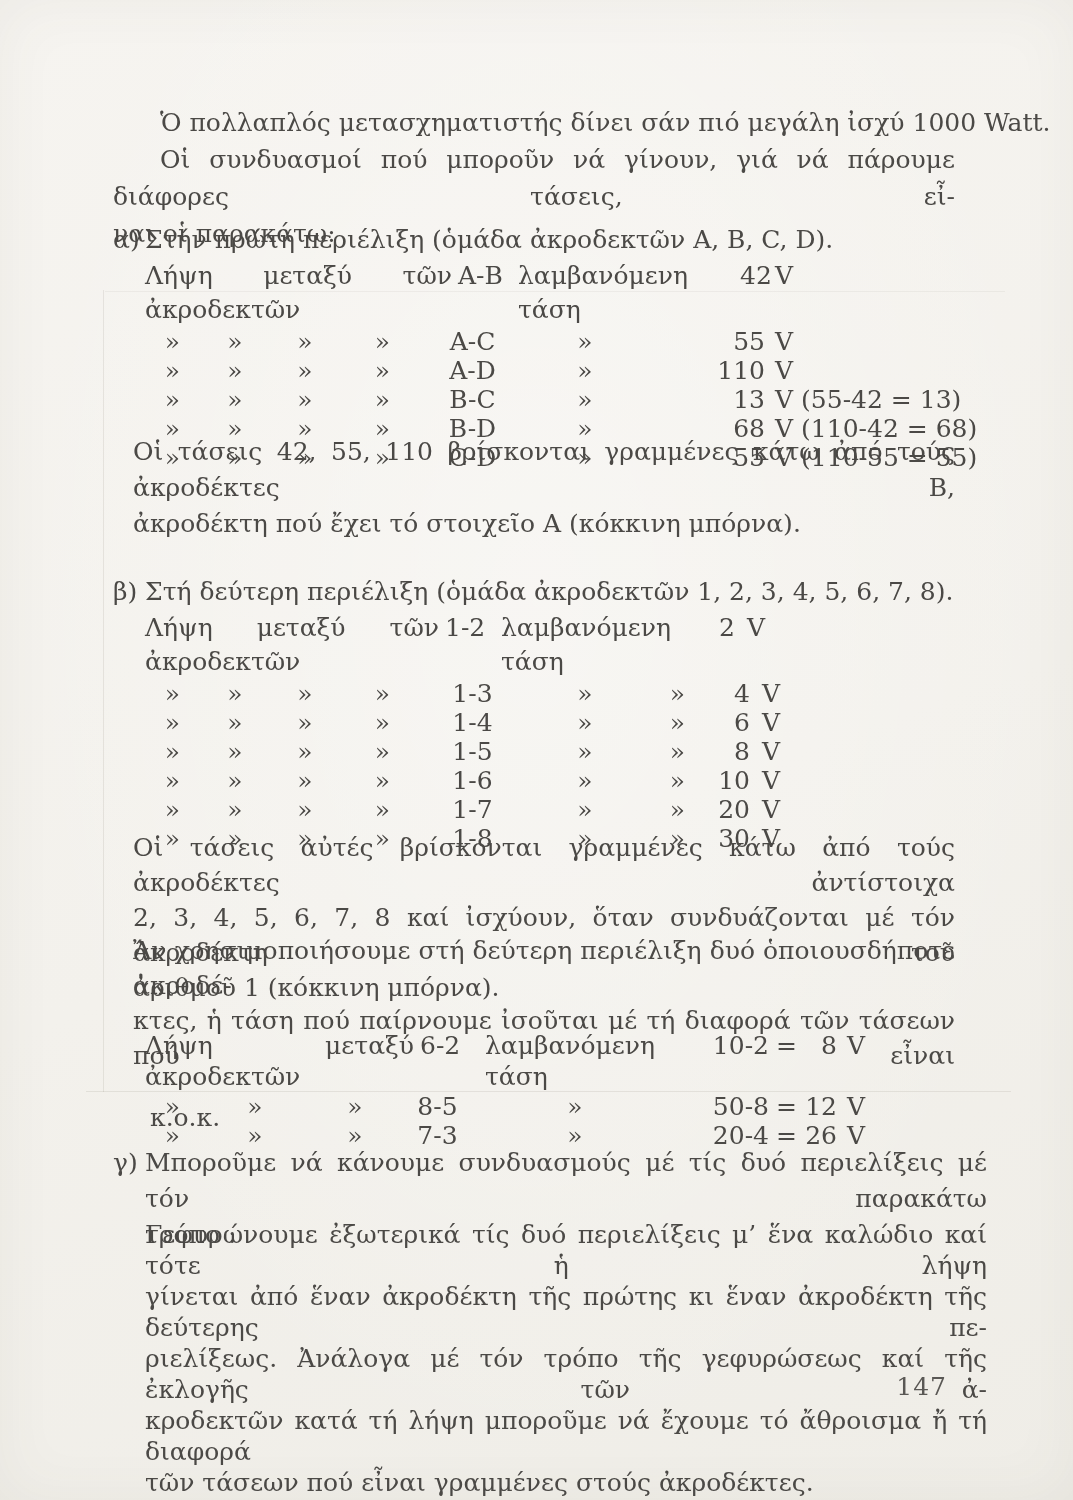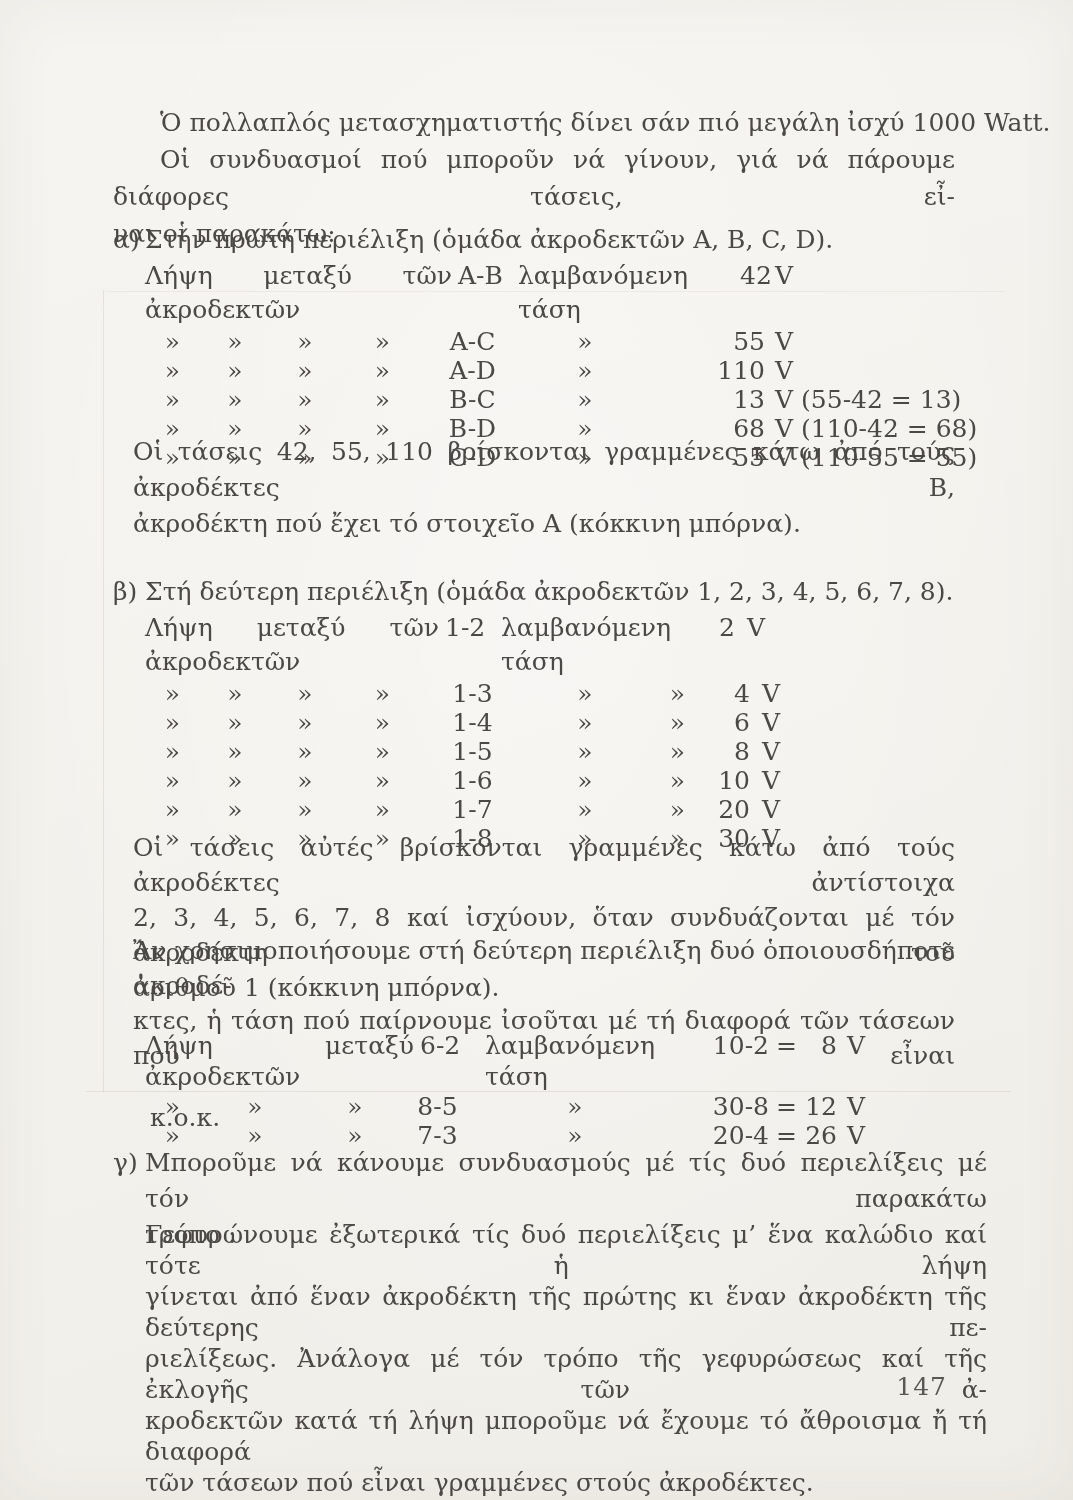--- a/index.html
+++ b/index.html
@@ -297,21 +297,21 @@
             <span class="unit">V</span>
           </span>
       </div>
       <div class="row g3">
         <span class="c">»</span>
           <span class="c">»</span>
           <span class="c">»</span>
         <span class="c">8-5</span>
         <span class="c">»</span>
         <span class="val">
-            <span class="lhs">30-8</span>
+            <span class="lhs">50-8</span>
             <span class="eq">=</span>
             <span class="rhs">12</span>
             <span class="unit">V</span>
           </span>
       </div>
       <div class="row g3">
         <span class="c">»</span>
           <span class="c">»</span>
           <span class="c">»</span>
         <span class="c">7-3</span>

